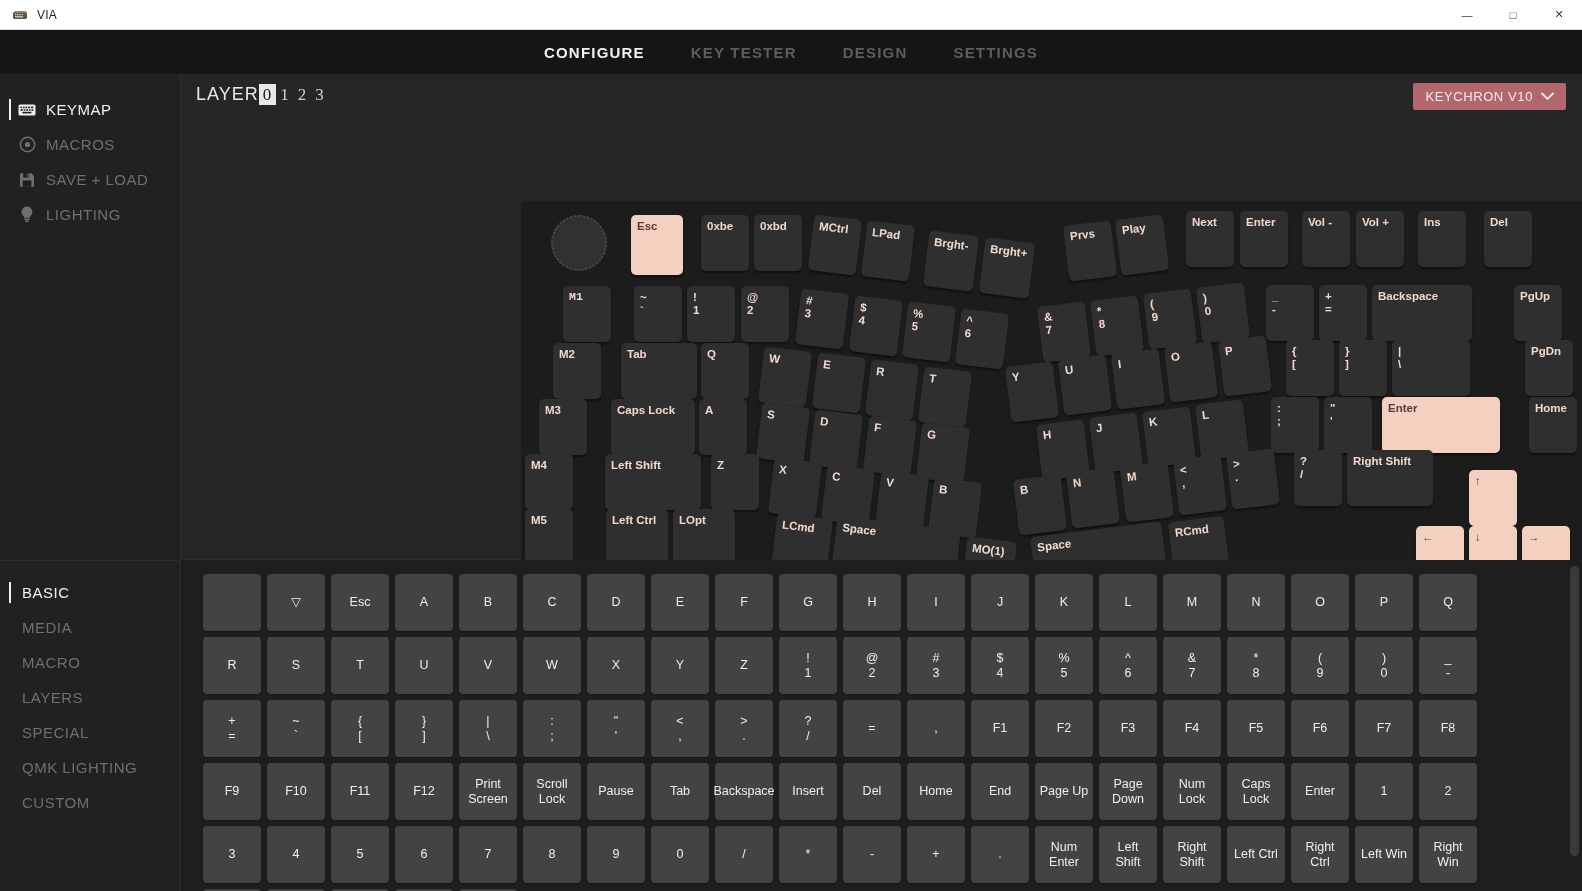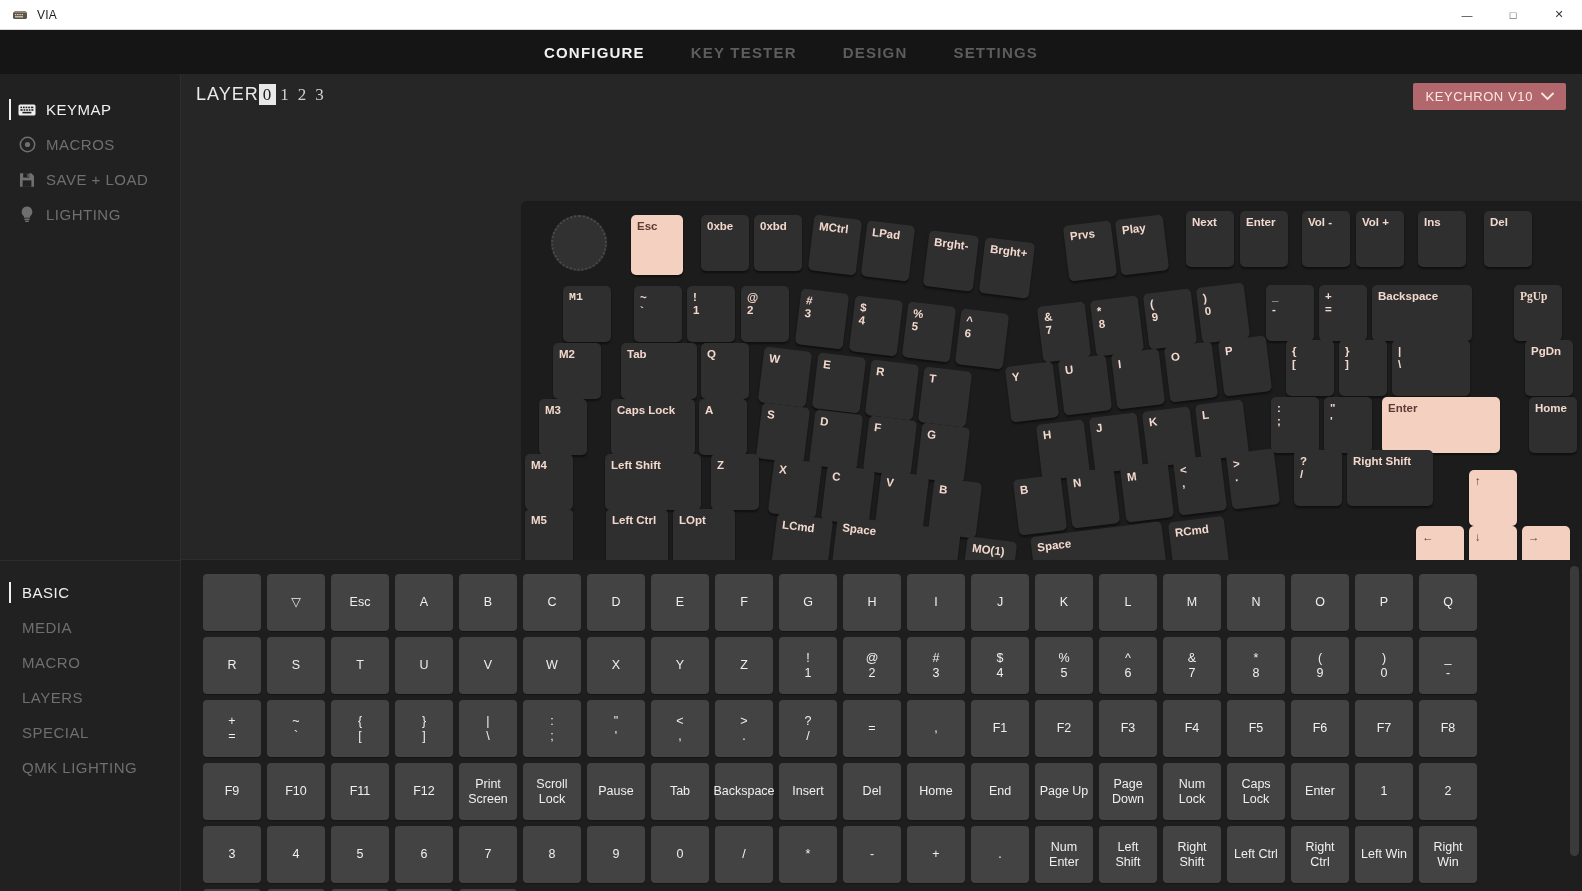--- a/index.html
+++ b/index.html
@@ -242,20 +242,23 @@
           <span>MACRO</span>
         </div>
         <div class="side-item no-icon">
           <span>LAYERS</span>
         </div>
         <div class="side-item no-icon">
           <span>SPECIAL</span>
         </div>
         <div class="side-item no-icon">
           <span>QMK LIGHTING</span>
+        </div>
+        <div class="side-item no-icon">
+          <span>CUSTOM</span>
         </div>
       </div>
   </div>
 
   <div id="content">
 
     <div id="kb-pane">
 
       <div id="layer-bar">
         <span>LAYER</span>
@@ -309,21 +312,21 @@
 8</div>
           <div class="key" style="left: 625px; top: 90px; width: 48px; height: 56px; transform: rotate(-7deg);">(
 9</div>
           <div class="key" style="left: 678px; top: 84px; width: 48px; height: 56px; transform: rotate(-7deg);">)
 0</div>
           <div class="key" style="left: 745px; top: 84px; width: 48px; height: 56px;">_
 -</div>
           <div class="key" style="left: 798px; top: 84px; width: 48px; height: 56px;">+
 =</div>
           <div class="key" style="left: 851px; top: 84px; width: 100px; height: 56px;">Backspace</div>
-          <div class="key" style="left: 993px; top: 84px; width: 48px; height: 56px; font-family: Liberation Serif, serif;">PgUp</div>
+          <div class="key" style="left: 993px; top: 84px; width: 48px; height: 56px;">PgUp</div>
           <div class="key" style="left: 32px; top: 142px; width: 48px; height: 56px;">M2</div>
           <div class="key" style="left: 100px; top: 142px; width: 76px; height: 56px;">Tab</div>
           <div class="key" style="left: 180px; top: 142px; width: 48px; height: 56px;">Q</div>
           <div class="key" style="left: 240px; top: 148px; width: 48px; height: 56px; transform: rotate(7deg);">W</div>
           <div class="key" style="left: 294px; top: 154px; width: 48px; height: 56px; transform: rotate(7deg);">E</div>
           <div class="key" style="left: 347px; top: 161px; width: 48px; height: 56px; transform: rotate(7deg);">R</div>
           <div class="key" style="left: 400px; top: 168px; width: 48px; height: 56px; transform: rotate(7deg);">T</div>
           <div class="key" style="left: 487px; top: 163px; width: 48px; height: 56px; transform: rotate(-7deg);">Y</div>
           <div class="key" style="left: 540px; top: 156px; width: 48px; height: 56px; transform: rotate(-7deg);">U</div>
           <div class="key" style="left: 593px; top: 150px; width: 48px; height: 56px; transform: rotate(-7deg);">I</div>

